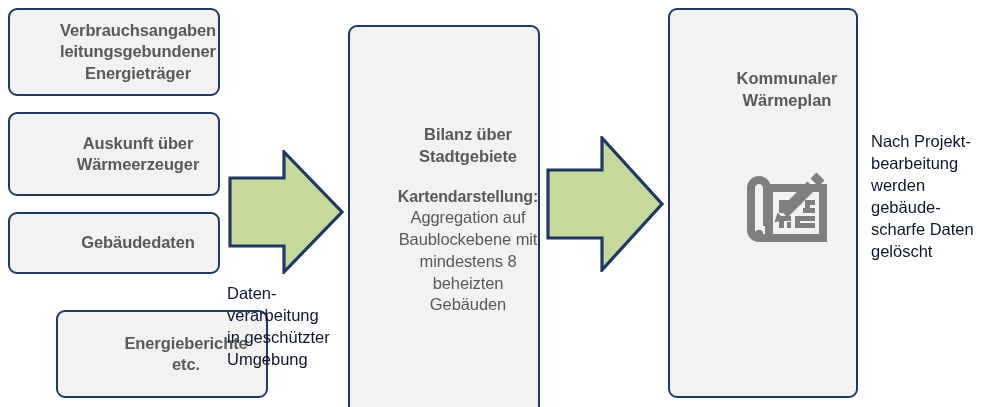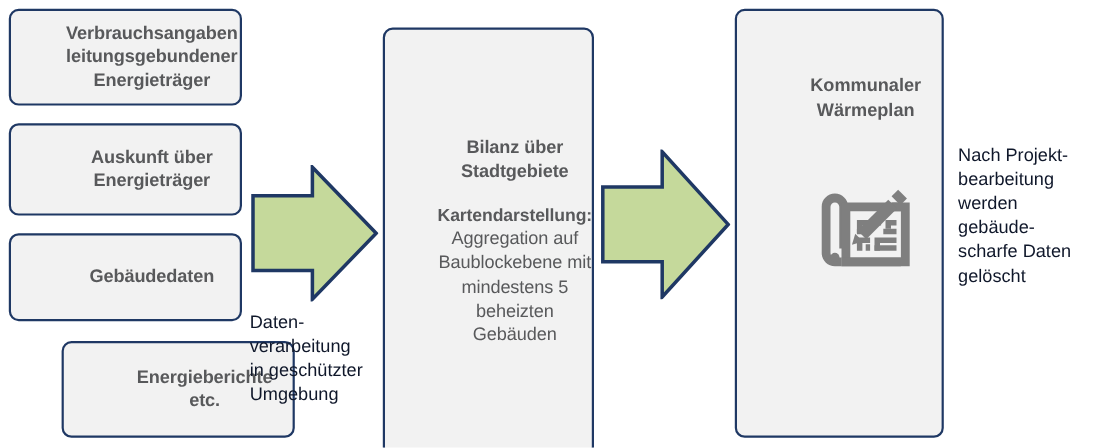--- a/index.html
+++ b/index.html
@@ -36,21 +36,21 @@
     font-weight: bold;
     font-size: 16.5px;
     line-height: 1.30;
     letter-spacing: -0.1px;
     padding: 0 8px;
   }
 
   
   #box-verbrauchsangaben { left: 8px;  top: 8px;   width: 212px; height: 88px; }
   #box-auskunft          { left: 8px;  top: 112px; width: 212px; height: 84px; }
-  #box-gebaeudedaten     { left: 8px;  top: 212px; width: 212px; height: 80px; }
+  #box-gebaeudedaten     { left: 8px;  top: 212px; width: 212px; height: 62px; }
   #box-energieberichte   { left: 8px;  top: 310px; width: 212px; height: 88px; margin-left: 48px; }
 
   
   #box-bilanz { left: 348px; top: 25px; width: 192px; height: 390px; }
   #box-bilanz .box-text { padding: 0 6px; }
   .center-head {
     font-weight: bold;
     font-size: 16.5px;
     line-height: 1.32;
   }
@@ -114,21 +114,21 @@
 <div id="canvas">
 
   <div class="box" id="box-verbrauchsangaben">
     <div class="box-text" style="white-space: pre-line;">Verbrauchsangaben
 leitungsgebundener
 Energieträger</div>
   </div>
 
   <div class="box" id="box-auskunft">
     <div class="box-text" style="white-space: pre-line;">Auskunft über
-Energieträger</div>
+Wärmeerzeuger</div>
   </div>
 
   <div class="box" id="box-gebaeudedaten">
     <div class="box-text" style="white-space: pre-line;">Gebäudedaten</div>
   </div>
 
   <div class="box" id="box-energieberichte">
     <div class="box-text" style="white-space: pre-line;">Energieberichte etc.</div>
   </div>
 
@@ -139,21 +139,21 @@
   </div>
 
   <div class="box" id="box-bilanz">
     <div class="box-text">
       <div class="center-head" style="white-space: pre-line;">Bilanz über
 Stadtgebiete</div>
       <div class="center-gap"></div>
       <div class="center-sub-head">Kartendarstellung:</div>
       <div class="center-body" style="white-space: pre-line;">Aggregation auf
 Baublockebene mit
-mindestens 5
+mindestens 8
 beheizten Gebäuden</div>
     </div>
   </div>
 
   <div class="arrow" id="arrow-2">
     <svg width="118" height="136" viewBox="0 0 118 136" xmlns="http://www.w3.org/2000/svg">
       <polygon points="2,34 56,34 56,2 116,68 56,134 56,102 2,102" fill="#c5d99b" stroke="#1f3864" stroke-width="3.2" stroke-linejoin="miter"></polygon>
     </svg>
   </div>
 

